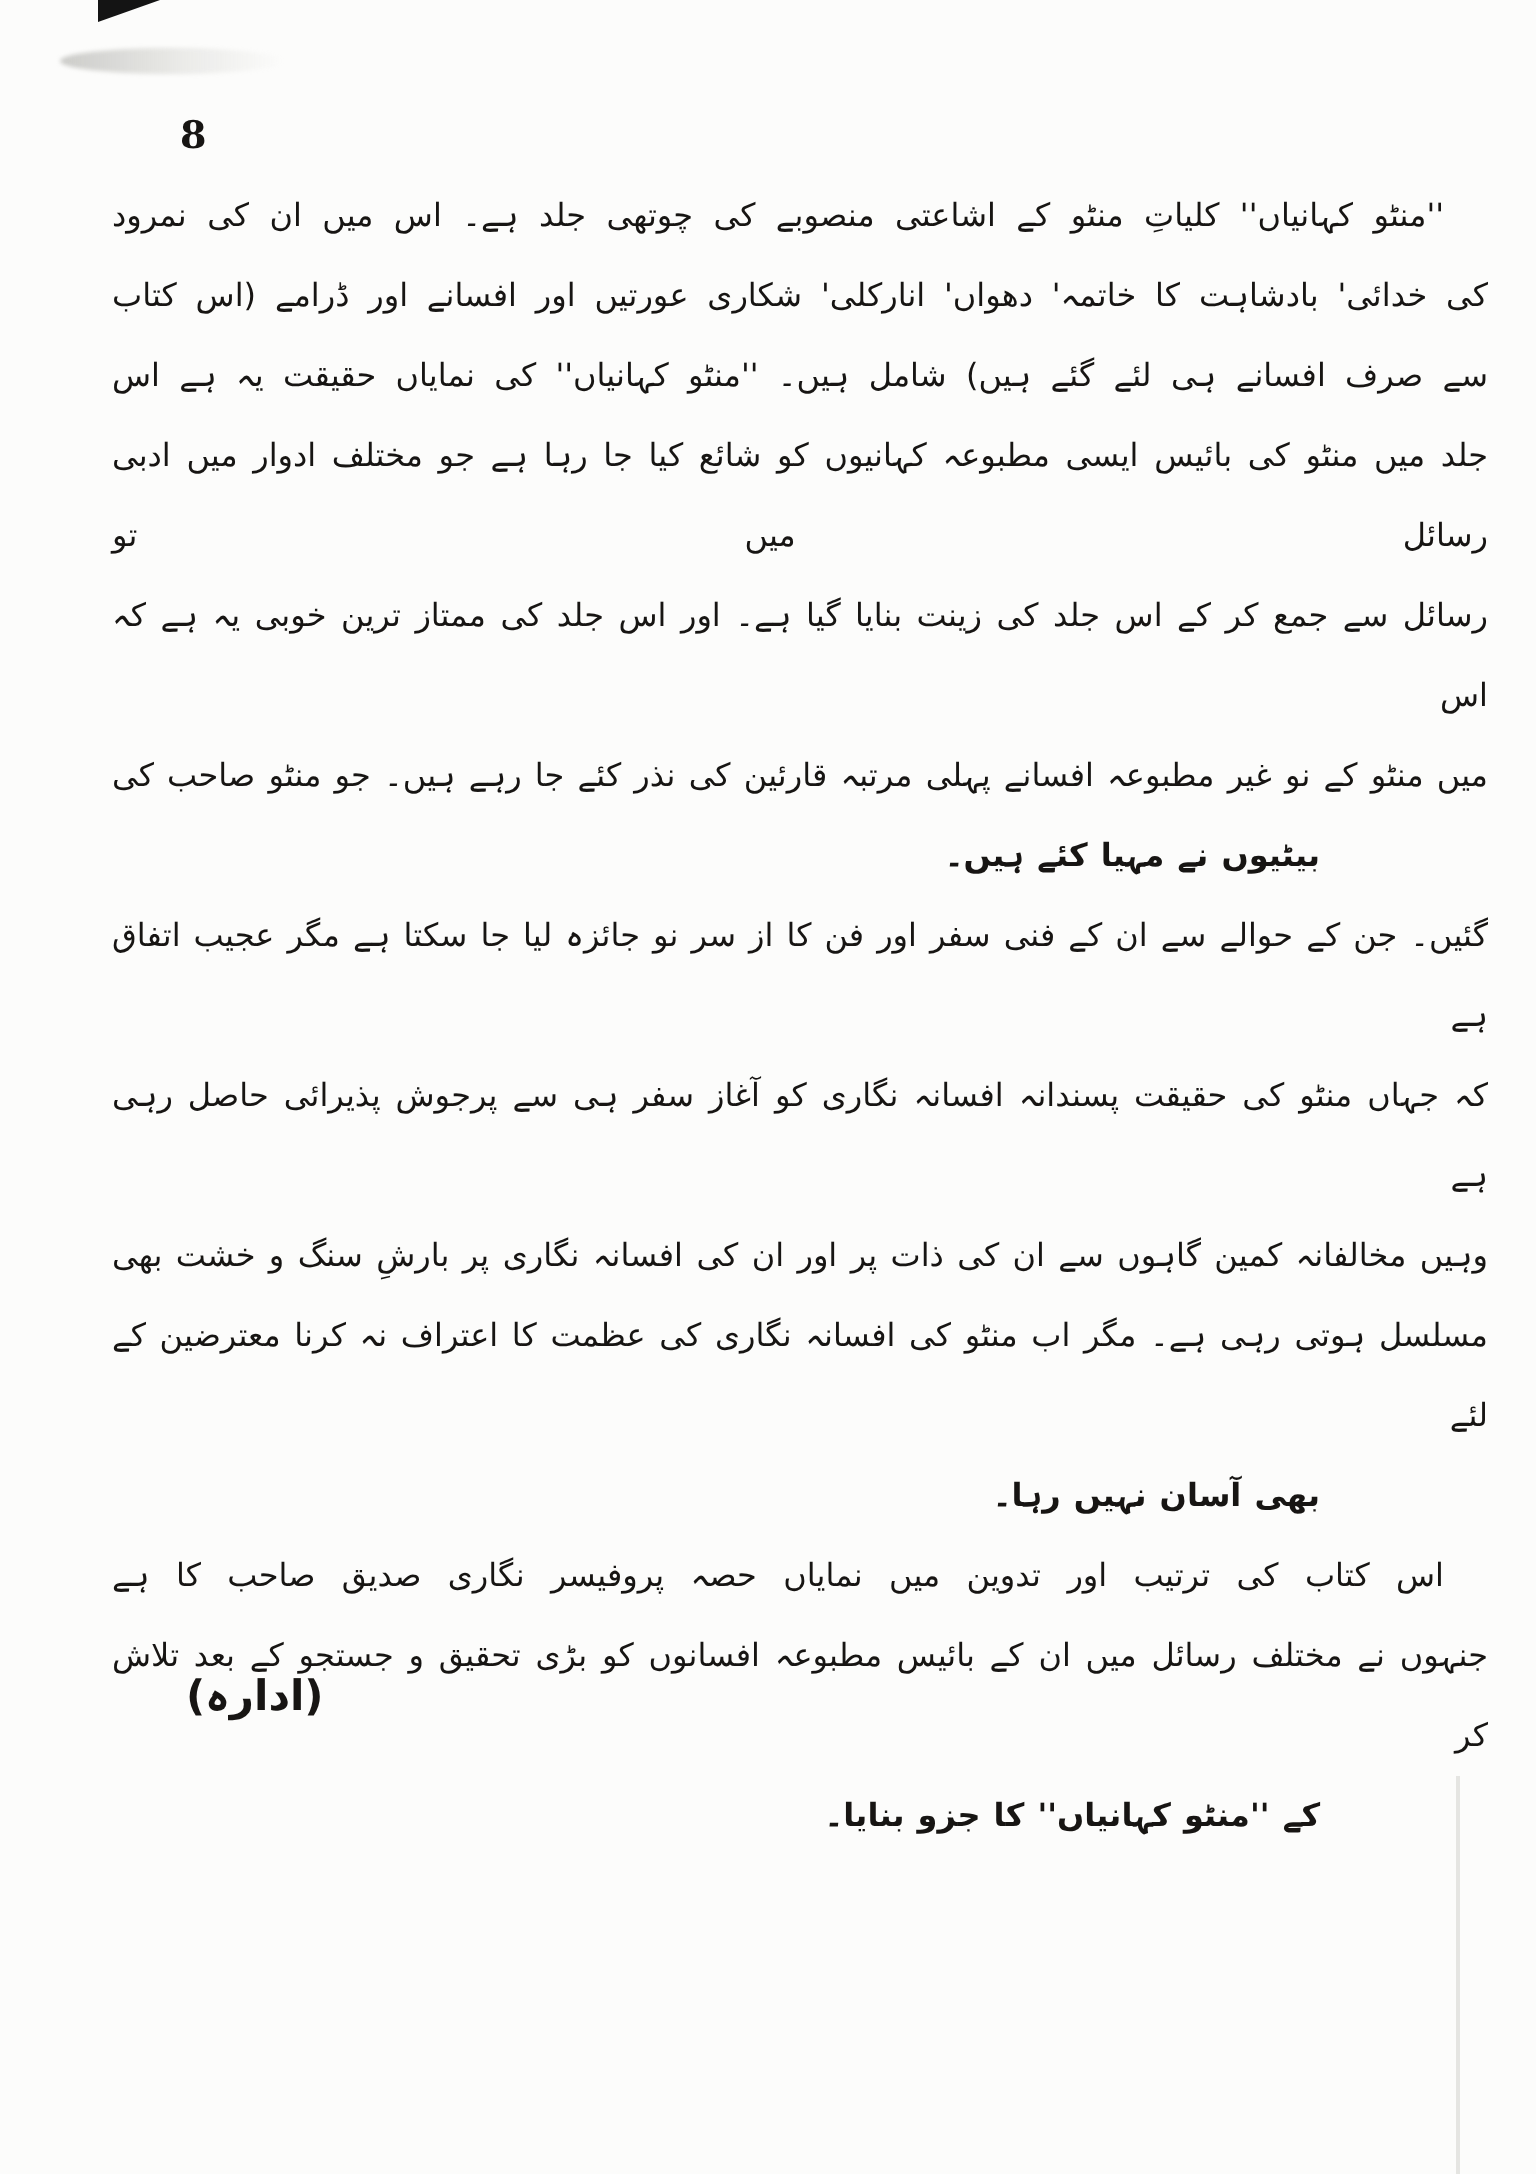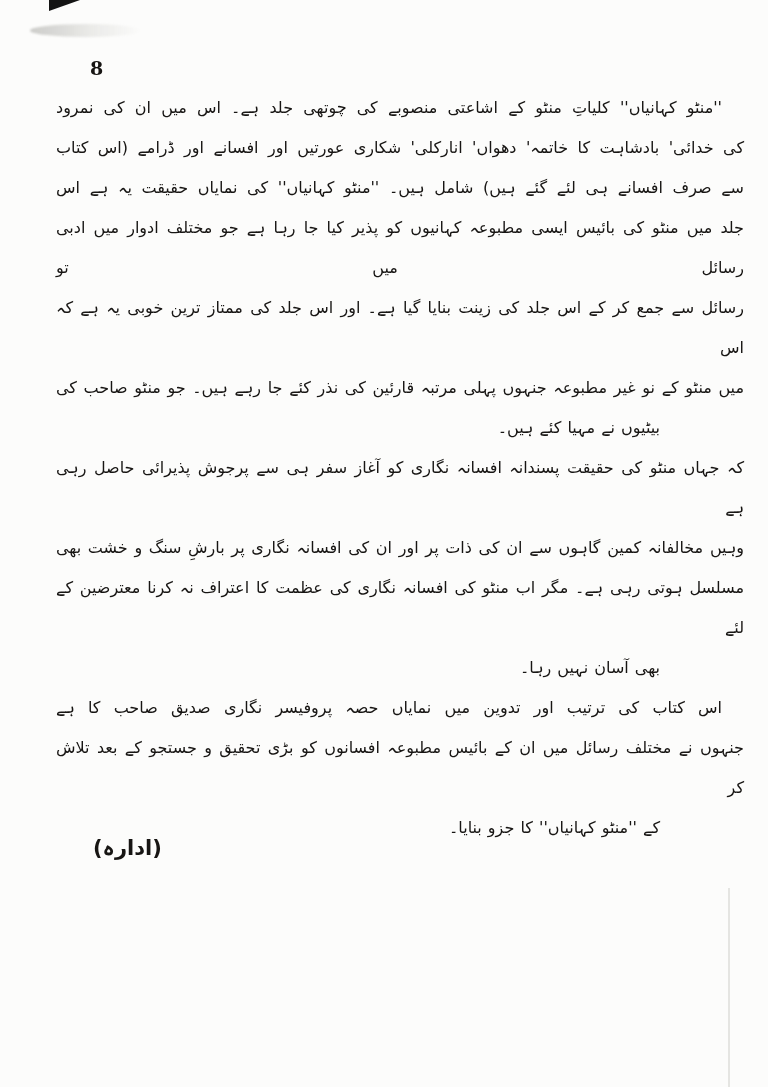--- a/index.html
+++ b/index.html
@@ -75,20 +75,21 @@
     text-align-last: justify;
     word-spacing: 1px;
   }
   .line.first {
     margin-right: 22px;
   }
   .line.last {
     text-align: right;
     text-align-last: right;
     margin-right: 84px;
+    font-weight: bold;
   }
   .signature {
     position: absolute;
     left: 93px;
     top: 836px;
     direction: rtl;
     font-size: 21px;
     font-weight: bold;
   }
 </style>
@@ -100,26 +101,27 @@
   <div class="smudge"></div>
   <div class="edge-shadow"></div>
 
   <div class="page-number">8</div>
 
   <div class="text-block" dir="rtl">
       <div class="para">
         <div class="line first">''منٹو کہانیاں'' کلیاتِ منٹو کے اشاعتی منصوبے کی چوتھی جلد ہے۔ اس میں ان کی نمرود</div>
         <div class="line">کی خدائی' بادشاہت کا خاتمہ' دھواں' انارکلی' شکاری عورتیں اور افسانے اور ڈرامے (اس کتاب</div>
         <div class="line">سے صرف افسانے ہی لئے گئے ہیں) شامل ہیں۔ ''منٹو کہانیاں'' کی نمایاں حقیقت یہ ہے اس</div>
-        <div class="line">جلد میں منٹو کی بائیس ایسی مطبوعہ کہانیوں کو پذیر کیا جا رہا ہے جو مختلف ادوار میں ادبی رسائل میں تو</div>
+        <div class="line">جلد میں منٹو کی بائیس ایسی مطبوعہ کہانیوں کو شائع کیا جا رہا ہے جو مختلف ادوار میں ادبی رسائل میں تو</div>
         <div class="line">رسائل سے جمع کر کے اس جلد کی زینت بنایا گیا ہے۔ اور اس جلد کی ممتاز ترین خوبی یہ ہے کہ اس</div>
-        <div class="line">میں منٹو کے نو غیر مطبوعہ جنہوں پہلی مرتبہ قارئین کی نذر کئے جا رہے ہیں۔ جو منٹو صاحب کی</div>
+        <div class="line">میں منٹو کے نو غیر مطبوعہ افسانے پہلی مرتبہ قارئین کی نذر کئے جا رہے ہیں۔ جو منٹو صاحب کی</div>
         <div class="line last">بیٹیوں نے مہیا کئے ہیں۔</div>
       </div>
       <div class="para">
+        <div class="line">گئیں۔ جن کے حوالے سے ان کے فنی سفر اور فن کا از سر نو جائزہ لیا جا سکتا ہے مگر عجیب اتفاق ہے</div>
         <div class="line">کہ جہاں منٹو کی حقیقت پسندانہ افسانہ نگاری کو آغاز سفر ہی سے پرجوش پذیرائی حاصل رہی ہے</div>
         <div class="line">وہیں مخالفانہ کمین گاہوں سے ان کی ذات پر اور ان کی افسانہ نگاری پر بارشِ سنگ و خشت بھی</div>
         <div class="line">مسلسل ہوتی رہی ہے۔ مگر اب منٹو کی افسانہ نگاری کی عظمت کا اعتراف نہ کرنا معترضین کے لئے</div>
         <div class="line last">بھی آسان نہیں رہا۔</div>
       </div>
       <div class="para">
         <div class="line first">اس کتاب کی ترتیب اور تدوین میں نمایاں حصہ پروفیسر نگاری صدیق صاحب کا ہے</div>
         <div class="line">جنہوں نے مختلف رسائل میں ان کے بائیس مطبوعہ افسانوں کو بڑی تحقیق و جستجو کے بعد تلاش کر</div>
         <div class="line last">کے ''منٹو کہانیاں'' کا جزو بنایا۔</div>
       </div>

